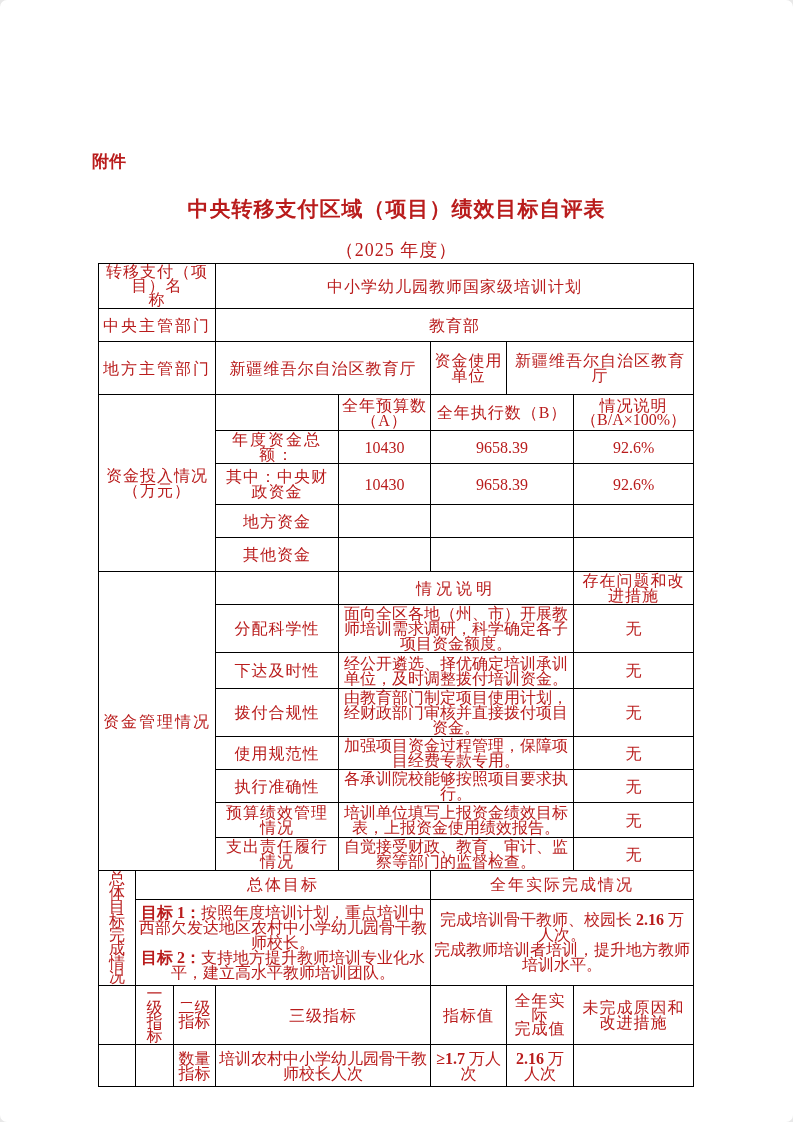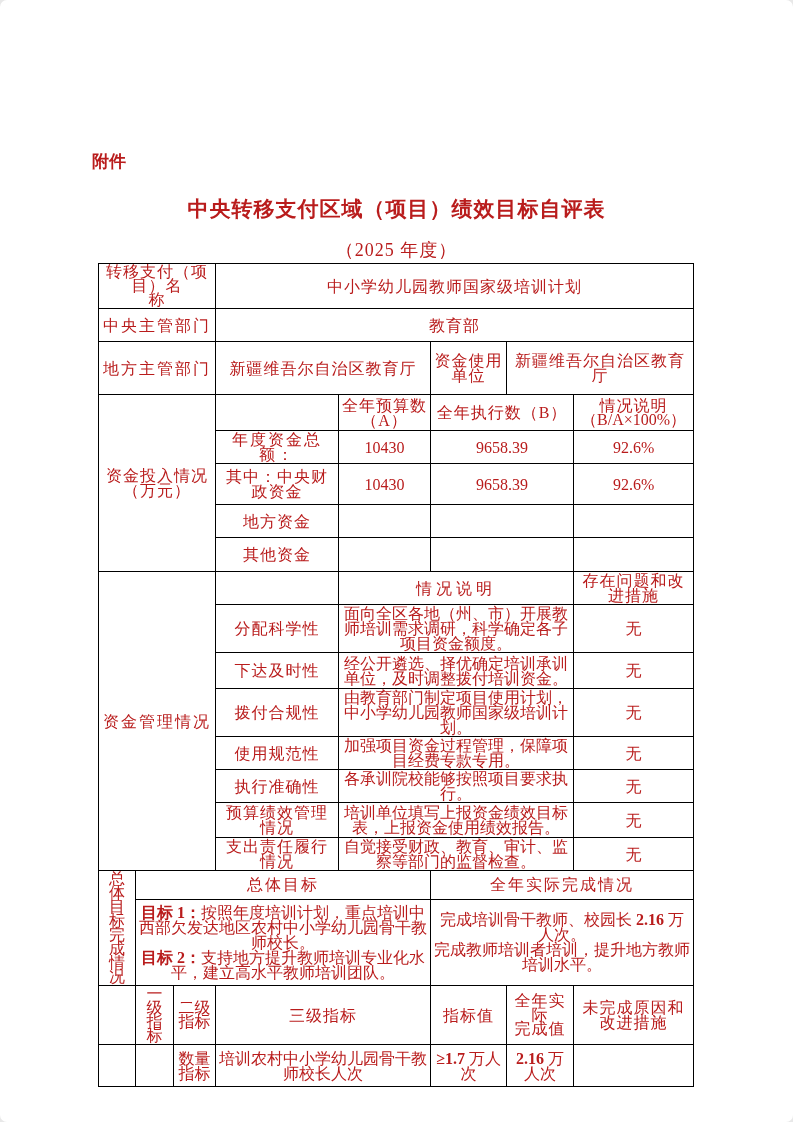--- a/index.html
+++ b/index.html
@@ -169,21 +169,21 @@
         <td colspan="3" class="al">面向全区各地（州、市）开展教师培训需求调研，科学确定各子项目资金额度。</td>
         <td>无</td>
       </tr>
       <tr style="height:36px">
         <td class="ls1">下达及时性</td>
         <td colspan="3" class="al">经公开遴选、择优确定培训承训单位，及时调整拨付培训资金。</td>
         <td>无</td>
       </tr>
       <tr style="height:23px">
         <td class="ls1">拨付合规性</td>
-        <td colspan="3" class="al">由教育部门制定项目使用计划，中小学幼儿园教师国家级培训计划。</td>
+        <td colspan="3" class="al">由教育部门制定项目使用计划，经财政部门审核并直接拨付项目资金。</td>
         <td>无</td>
       </tr>
       <tr style="height:32px">
         <td class="ls1">使用规范性</td>
         <td colspan="3" class="al">加强项目资金过程管理，保障项目经费专款专用。</td>
         <td>无</td>
       </tr>
       <tr style="height:22px">
         <td class="ls1">执行准确性</td>
         <td colspan="3" class="al">各承训院校能够按照项目要求执行。</td>

